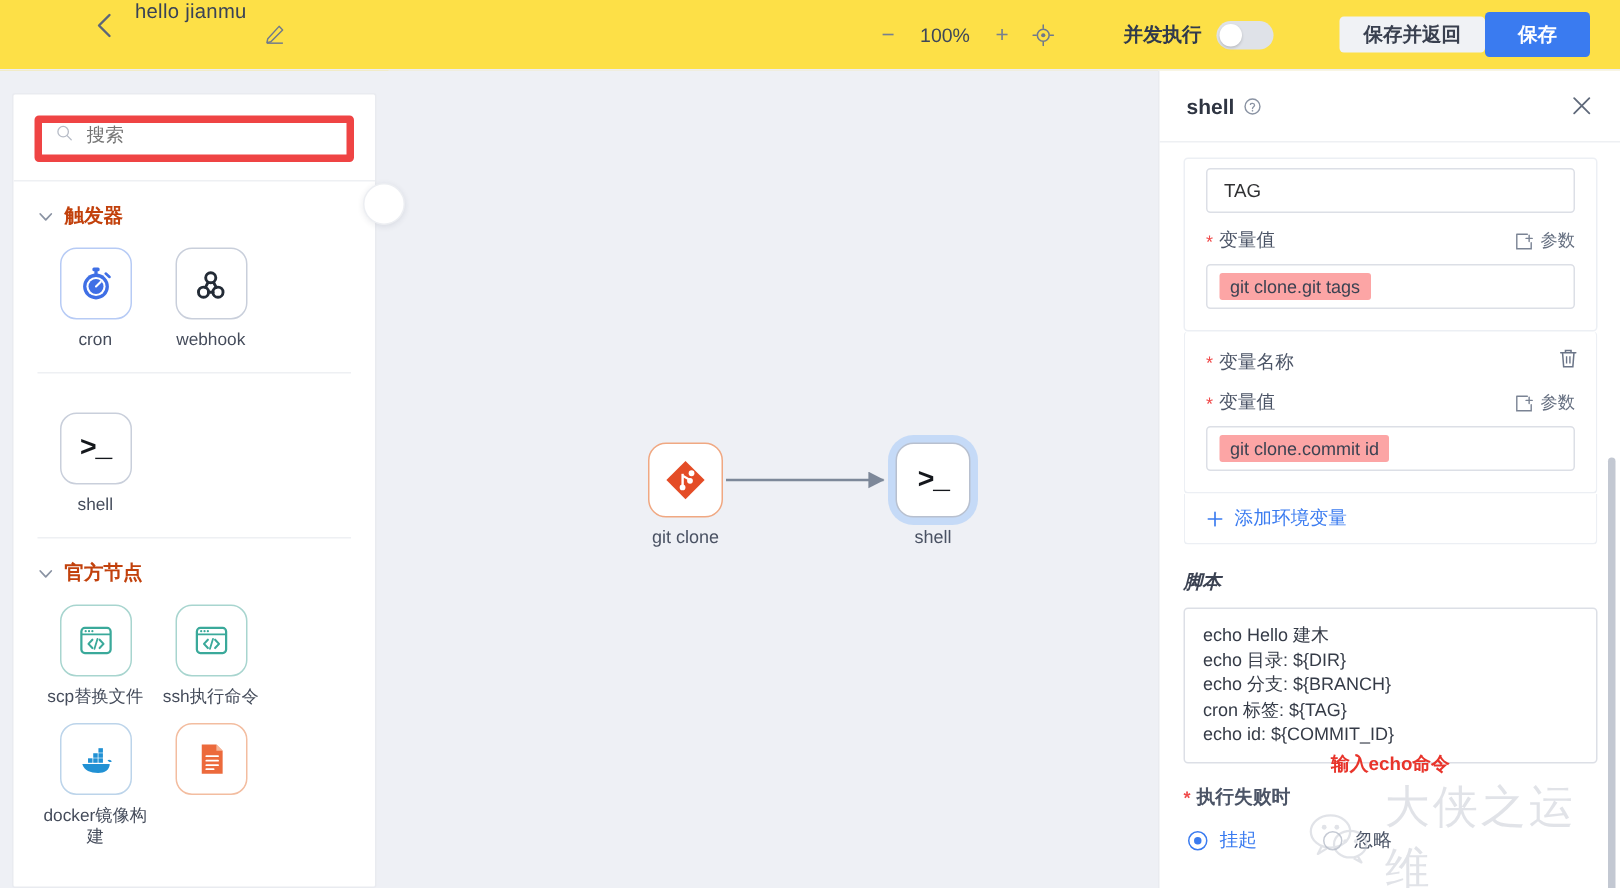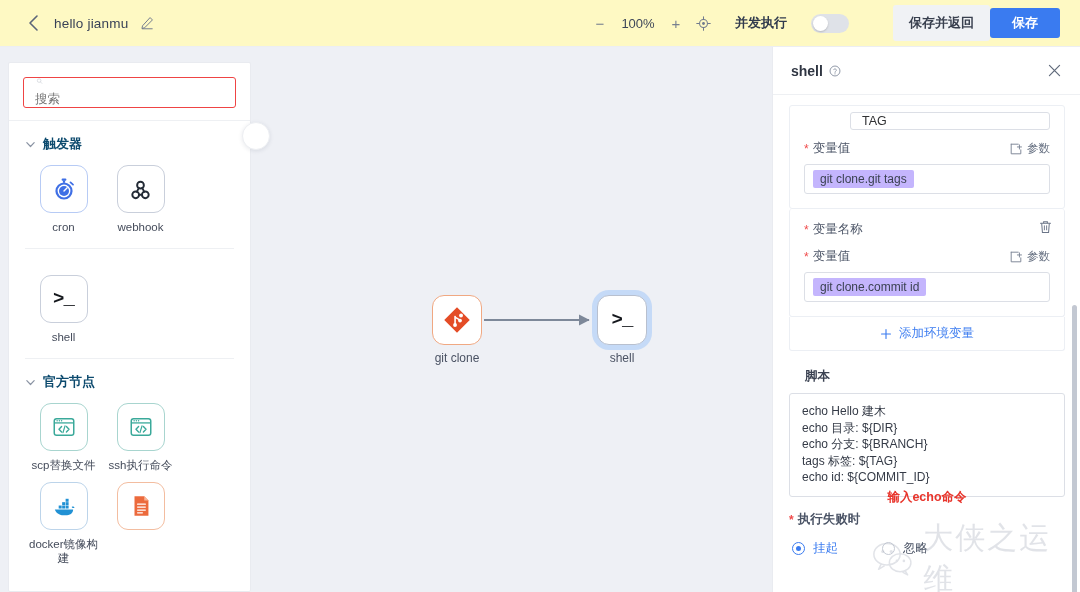--- a/index.html
+++ b/index.html
@@ -6,63 +6,64 @@
   html, body { margin:0; padding:0; }
   body {
     width:1080px; height:592px; overflow:hidden;
     font-family:"Liberation Sans","DejaVu Sans",sans-serif;
     background:#eef0f5; color:#303133; position:relative;
   }
 
   
   .header{
     position:absolute; left:0; top:0; width:1080px; height:47px;
-    background:#fef9c3; display:flex; align-items:center;
+    background:#fde047; display:flex; 
     border-bottom:1px solid #eceef2;
+    padding-left:36px;
   }
   .back-btn{ width:34px; height:34px; margin-left:16px; display:flex;
     align-items:center; justify-content:center; cursor:pointer; }
   .proj-title{ font-size:13.5px; color:#394257; margin-left:4px; letter-spacing:.2px; }
   .edit-icon{ margin-left:12px; display:flex; align-items:center; cursor:pointer; }
   .hdr-right{ margin-left:auto; display:flex; align-items:center; height:100%; }
 
   .zoom-group{ display:flex; align-items:center; gap:13px; color:#5b6579; }
   .zoom-btn{ font-size:15px; color:#77808f; cursor:pointer; user-select:none;
     width:14px; text-align:center; line-height:1; }
   .zoom-val{ font-size:13px; color:#3e4759; min-width:36px; text-align:center; }
   .focus-icon{ cursor:pointer; display:flex; align-items:center; }
 
-  .concur{ display:flex; align-items:center; gap:24px; margin-left:24px; }
+  .concur{ display:flex; align-items:center; gap:10px; margin-left:46px; }
   .concur-label{ font-size:13px; color:#303a4d; font-weight:600; }
   .switch{ width:38px; height:19px; border-radius:10px; background:#dfe2e8;
     position:relative; cursor:pointer; }
   .switch i{ position:absolute; top:2px; left:2px; width:15px; height:15px;
     border-radius:50%; background:#fff; box-shadow:0 1px 2px rgba(0,0,0,.18); }
 
-  .btn-plain{ margin-left:44px; height:36px; padding:0 16px; border-radius:3px;
+  .btn-plain{ margin-left:44px; height:24px; padding:0 16px; border-radius:3px;
     background:#f0f2f5; color:#39404f; font-size:13px; font-weight:600;
     display:flex; align-items:center; cursor:pointer; }
   .btn-primary{ margin-left:0; margin-right:20px; height:30px; padding:0 22px;
     border-radius:3px; background:#3a7bf0; color:#fff; font-size:13px;
     font-weight:600; display:flex; align-items:center; cursor:pointer; }
 
   
   .left-panel{
     position:absolute; left:8px; top:62px; width:243px; height:530px;
     background:#fff; border:1px solid #e9ebf0; border-radius:2px; overflow:hidden;
   }
   .search-wrap{ padding:14px 14px 12px 14px; border-bottom:1px solid #eef0f3; }
-  .search-box{ height:31px; border:1px solid #ef4444; border-radius:3px;
-    display:flex; align-items:flex-start; padding:0 9px; gap:7px; background:#fff;flex-direction:column; }
+  .search-box{ height:31px; border:5px solid #ef4444; border-radius:3px;
+    display:flex; align-items:flex-start; padding:0 9px; gap:7px; background:#fff; }
   .search-box input{ border:none; outline:none; font-size:12.5px; color:#a8adb8;
     width:100%; font-family:inherit; background:transparent; }
 
   .sect{ padding:14px 16px 0 16px; }
   .sect-hd{ display:flex; align-items:center; gap:7px; cursor:pointer; }
-  .sect-title{ font-size:13px; font-weight:700; color:#0c4a6e; }
+  .sect-title{ font-size:13px; font-weight:700; color:#c2410c; }
   .node-grid{ display:flex; flex-wrap:wrap; gap:0; margin-top:12px; }
   .node-cell{ width:77px; display:flex; flex-direction:column; align-items:center;
     margin-bottom:10px; cursor:grab; }
   .node-tile{ width:48px; height:48px; border-radius:11px; background:#fff;
     border:1px solid #c9cfdb; display:flex; align-items:center; justify-content:center; }
   .node-label{ font-size:11.5px; color:#454c5b; margin-top:7px; text-align:center;
     line-height:14px; width:72px; }
   .sect-divider{ height:1px; background:#eef0f3; margin:4px 16px 0 16px; }
 
   .collapse-handle{
@@ -99,33 +100,33 @@
     overflow:hidden; padding:10px 16px 0 16px; }
 
   .var-card{ border:1px solid #eceff4; border-radius:3px; padding:12px 14px 14px 14px;
     position:relative; }
   .var-card + .var-card{ border-top:none; }
   .fld-label{ font-size:12.5px; color:#4b5466; margin-bottom:7px;
     display:flex; align-items:center; }
   .req{ color:#f04b4b; margin-right:4px; font-size:12px; line-height:1; }
   .param-link{ margin-left:auto; display:flex; align-items:center; gap:5px;
     font-size:11.5px; color:#656f80; cursor:pointer;text-align:right; }
-  .txtinput{ height:18px; border:1px solid #dcdfe6; border-radius:3px;
+  .txtinput{ height:30px; border:1px solid #dcdfe6; border-radius:3px;
     display:flex; align-items:center; padding:0 11px; font-size:12.5px;
-    color:#303133; background:#fff;margin-left:46px; }
+    color:#303133; background:#fff; }
   .chipbox{ height:30px; border:1px solid #dcdfe6; border-radius:3px;
     display:flex; align-items:center; padding:0 8px; background:#fff; }
-  .chip{ background:#c4b5fd; border-radius:2px; padding:2px 7px; font-size:12px;
+  .chip{ background:#fca5a5; border-radius:2px; padding:2px 7px; font-size:12px;
     color:#3b4252; }
   .trash{ position:absolute; right:12px; top:11px; cursor:pointer; }
   .add-row{ border:1px solid #eceff4; border-top:none; border-radius:0 0 3px 3px;
     height:34px; display:flex; align-items:center; gap:7px; padding:0 14px;
-    font-size:12.5px; color:#3a7bf0; cursor:pointer;justify-content:center; }
-
-  .script-label{ font-size:12.5px; color:#3b4252; margin:17px 0 8px 16px; font-weight:600; }
+    font-size:12.5px; color:#3a7bf0; cursor:pointer; }
+
+  .script-label{ font-size:12.5px; color:#3b4252; margin:17px 0 8px 0; font-weight:600;font-style:italic; }
   .script-box{ border:1px solid #dcdfe6; border-radius:3px; height:104px;
     padding:9px 12px; font-size:12px; color:#353b47; line-height:16.5px; }
   .script-note{ color:#e8342b; font-weight:700; text-align:center; margin-top:3px;
     font-size:12.5px; }
 
   .fail-label{ margin-top:14px; font-size:12.5px; color:#4b5466; display:flex;
     align-items:center; font-weight:600; }
   .radio-row{ display:flex; align-items:center; gap:44px; margin-top:12px;
     padding-left:3px; }
   .radio{ display:flex; align-items:center; gap:8px; cursor:pointer; font-size:12.5px; }
@@ -436,21 +437,21 @@
         <path d="M7 1.8 L7 12.2 M1.8 7 L12.2 7" stroke="#3a7bf0" stroke-width="1.3" stroke-linecap="round"></path>
       </svg>
       <span>添加环境变量</span>
     </div>
 
     <div class="script-label">脚本</div>
     <div class="script-box">
       <div>echo Hello 建木</div>
       <div>echo 目录: ${DIR}</div>
       <div>echo 分支: ${BRANCH}</div>
-      <div>tags 标签: ${TAG}</div>
+      <div>cron 标签: ${TAG}</div>
       <div>echo id: ${COMMIT_ID}</div>
       <div class="script-note">输入echo命令</div>
     </div>
 
     <div class="fail-label">
       <span class="req">*</span>
       <span>执行失败时</span>
     </div>
     <div class="radio-row">
       <div class="radio">

